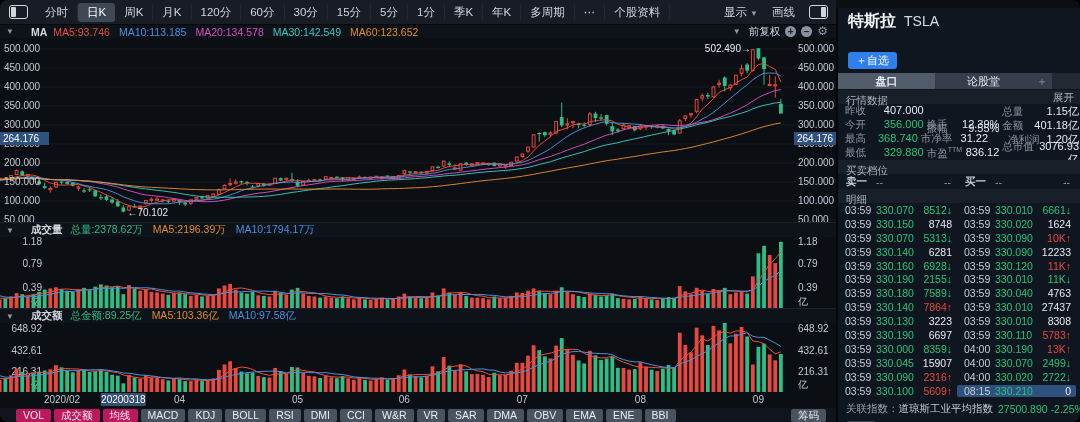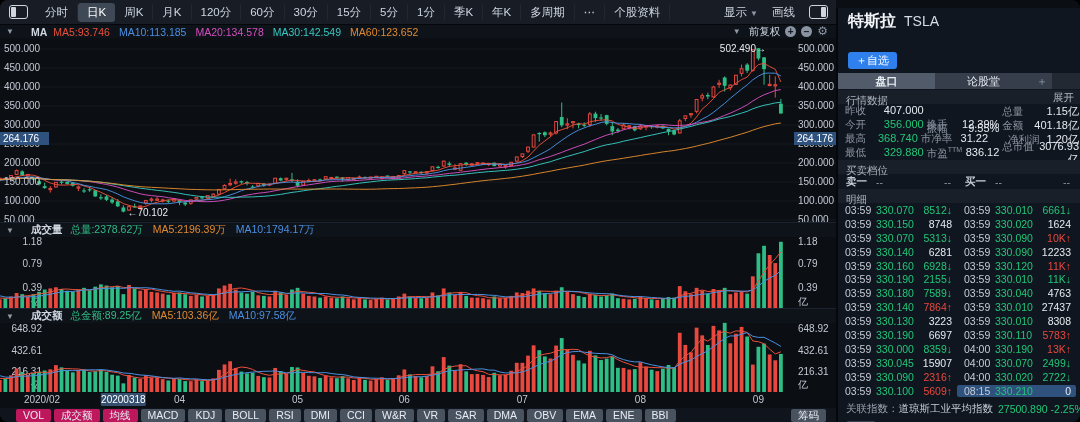--- a/index.html
+++ b/index.html
@@ -448,21 +448,21 @@
       <div class="lbl" style="left: 4px; top: 157px;">200.000</div>
       <div class="lbl" style="left: 798px; top: 157px;">200.000</div>
       <div class="lbl" style="left: 4px; top: 176px;">150.000</div>
       <div class="lbl" style="left: 798px; top: 176px;">150.000</div>
       <div class="lbl" style="left: 4px; top: 195px;">100.000</div>
       <div class="lbl" style="left: 798px; top: 195px;">100.000</div>
       <div class="lbl" style="left: 4px; top: 214px;">50.000</div>
       <div class="lbl" style="left: 798px; top: 214px;">50.000</div>
       <div class="tagl" style="left: 0px; top: 131.613px; width: 43px;">264.176</div>
       <div class="tagl" style="left: 794px; top: 131.613px;">264.176</div>
-      <div class="anno" style="right: 314px; top: 43.0538px;">502.490→</div>
+      <div class="anno" style="right: 329px; top: 43.0538px;">502.490→</div>
       <div class="anno" style="left: 127.46px; top: 207.362px;">←70.102</div>
       <div class="lbl" style="left: 14px; top: 236.032px; text-align: right; width: 28px;">1.18</div>
       <div class="lbl" style="left: 798px; top: 236.032px;">1.18</div>
       <div class="lbl" style="left: 14px; top: 258.496px; text-align: right; width: 28px;">0.79</div>
       <div class="lbl" style="left: 798px; top: 258.496px;">0.79</div>
       <div class="lbl" style="left: 14px; top: 281.536px; text-align: right; width: 28px;">0.39</div>
       <div class="lbl" style="left: 798px; top: 281.536px;">0.39</div>
       <div class="lbl" style="left: 31px; top: 296px;">亿</div>
       <div class="lbl" style="left: 798px; top: 296px;">亿</div>
       <div class="lbl" style="left: 8px; top: 322.978px; text-align: right; width: 34px;">648.92</div>
@@ -795,21 +795,21 @@
       <rect x="756.52" y="24.784750000000003" width="3.8" height="45.21525" fill="#2ebd85"></rect>
       <rect x="762.14" y="21.627447999999994" width="3.8" height="48.372552000000006" fill="#2ebd85"></rect>
       <rect x="767.76" y="32.481112" width="3.8" height="37.518888" fill="#e8483e"></rect>
       <rect x="773.38" y="38.268664" width="3.8" height="31.731336" fill="#e8483e"></rect>
       <rect x="779" y="31.949901700000005" width="3.8" height="38.050098299999995" fill="#2ebd85"></rect>
       <polyline points="-62.1,48.1 -56.5,40.4 -50.9,41.0 -45.2,43.6 -39.6,45.5 -34.0,46.8 -28.4,51.0 -22.8,53.8 -17.1,54.3 -11.5,54.9 -5.9,55.5 -0.3,56.4 5.3,56.5 11.0,56.3 16.6,54.4 22.2,52.8 27.8,51.8 33.4,50.8 39.1,50.1 44.7,50.5 50.3,50.0 55.9,48.0 61.5,46.8 67.2,46.5 72.8,46.9 78.4,47.0 84.0,47.9 89.6,48.9 95.3,49.1 100.9,48.5 106.5,48.9 112.1,49.9 117.7,50.6 123.4,53.0 129.0,54.1 134.6,55.2 140.2,56.1 145.8,56.0 151.5,54.8 157.1,55.4 162.7,55.7 168.3,56.0 173.9,56.6 179.6,56.9 185.2,57.6 190.8,58.0 196.4,57.8 202.0,58.4 207.7,58.5 213.3,58.0 218.9,55.8 224.5,52.8 230.1,48.8 235.8,46.4 241.4,45.0 247.0,45.7 252.6,47.4 258.2,50.3 263.9,52.2 269.5,53.3 275.1,52.3 280.7,51.9 286.3,51.5 292.0,49.4 297.6,47.4 303.2,48.4 308.8,49.4 314.4,49.9 320.1,52.1 325.7,53.7 331.3,54.6 336.9,55.1 342.5,55.1 348.2,55.1 353.8,56.0 359.4,56.0 365.0,56.3 370.6,57.2 376.3,57.3 381.9,56.8 387.5,57.2 393.1,56.9 398.7,55.8 404.4,53.9 410.0,53.4 415.6,52.6 421.2,52.5 426.8,52.6 432.5,52.0 438.1,51.4 443.7,47.6 449.3,45.3 454.9,44.1 460.6,43.7 466.2,43.8 471.8,47.2 477.4,48.8 483.0,49.7 488.7,52.3 494.3,52.6 499.9,52.8 505.5,52.9 511.1,52.1 516.8,49.2 522.4,47.2 528.0,43.3 533.6,37.5 539.2,33.4 544.9,32.1 550.5,31.2 556.1,29.2 561.7,27.7 567.3,27.6 573.0,27.3 578.6,27.7 584.2,31.3 589.8,33.8 595.4,35.0 601.1,36.0 606.7,35.6 612.3,34.3 617.9,37.7 623.5,40.2 629.2,42.1 634.8,44.2 640.4,45.3 646.0,45.1 651.6,45.4 657.3,45.7 662.9,45.7 668.5,46.2 674.1,46.3 679.7,38.9 685.4,33.7 691.0,30.4 696.6,23.0 702.2,16.6 707.8,19.1 713.5,15.2 719.1,10.9 724.7,9.6 730.3,11.2 735.9,8.9 741.6,9.1 747.2,10.4 752.8,19.0 758.4,19.7 764.0,21.7 769.7,27.2 775.3,31.9 780.9,29.8" fill="none" stroke="#e8503a" stroke-width="1"></polyline>
       <polyline points="-62.1,48.1 -56.5,40.4 -50.9,41.0 -45.2,43.6 -39.6,45.5 -34.0,47.0 -28.4,48.0 -22.8,49.0 -17.1,49.5 -11.5,50.2 -5.9,51.2 -0.3,53.7 5.3,55.1 11.0,55.3 16.6,54.6 22.2,54.2 27.8,54.1 33.4,53.6 39.1,53.2 44.7,52.4 50.3,51.4 55.9,49.9 61.5,48.8 67.2,48.3 72.8,48.7 78.4,48.5 84.0,48.0 89.6,47.8 95.3,47.8 100.9,47.7 106.5,48.0 112.1,48.9 117.7,49.7 123.4,51.0 129.0,51.3 134.6,52.1 140.2,53.0 145.8,53.3 151.5,53.9 157.1,54.7 162.7,55.5 168.3,56.0 173.9,56.3 179.6,55.9 185.2,56.5 190.8,56.8 196.4,56.9 202.0,57.5 207.7,57.7 213.3,57.8 218.9,56.9 224.5,55.3 230.1,53.6 235.8,52.5 241.4,51.5 247.0,50.7 252.6,50.1 258.2,49.6 263.9,49.3 269.5,49.2 275.1,49.0 280.7,49.7 286.3,50.9 292.0,50.8 297.6,50.4 303.2,50.3 308.8,50.6 314.4,50.7 320.1,50.8 325.7,50.6 331.3,51.5 336.9,52.2 342.5,52.5 348.2,53.6 353.8,54.9 359.4,55.3 365.0,55.7 370.6,56.1 376.3,56.2 381.9,56.4 387.5,56.6 393.1,56.6 398.7,56.5 404.4,55.6 410.0,55.1 415.6,54.9 421.2,54.7 426.8,54.2 432.5,53.0 438.1,52.4 443.7,50.1 449.3,48.9 454.9,48.4 460.6,47.9 466.2,47.6 471.8,47.4 477.4,47.0 483.0,46.9 488.7,48.0 494.3,48.2 499.9,50.0 505.5,50.9 511.1,50.9 516.8,50.8 522.4,49.9 528.0,48.0 533.6,45.2 539.2,42.7 544.9,40.7 550.5,39.2 556.1,36.3 561.7,32.6 567.3,30.5 573.0,29.7 578.6,29.4 584.2,30.2 589.8,30.8 595.4,31.3 601.1,31.6 606.7,31.7 612.3,32.8 617.9,35.7 623.5,37.6 629.2,39.1 634.8,39.9 640.4,39.8 646.0,41.4 651.6,42.8 657.3,43.9 662.9,44.9 668.5,45.8 674.1,45.7 679.7,42.2 685.4,39.7 691.0,38.1 696.6,34.6 702.2,31.5 707.8,29.0 713.5,24.5 719.1,20.6 724.7,16.3 730.3,13.9 735.9,14.0 741.6,12.2 747.2,10.6 752.8,14.3 758.4,15.4 764.0,15.3 769.7,18.2 775.3,21.1 780.9,24.4" fill="none" stroke="#4a8fe0" stroke-width="1"></polyline>
     </svg>
 
   <div id="xaxis">
-      <div class="xl" style="left: 42px;">2020/02</div>
+      <div class="xl" style="left: 62px;">2020/02</div>
       <div class="xl hl" style="left: 123.36px;">20200318</div>
       <div class="xl" style="left: 179.56px;">04</div>
       <div class="xl" style="left: 297.58px;">05</div>
       <div class="xl" style="left: 404.36px;">06</div>
       <div class="xl" style="left: 522.38px;">07</div>
       <div class="xl" style="left: 640.4px;">08</div>
       <div class="xl" style="left: 758.42px;">09</div>
     </div>
   <div id="tabbar">
       <div class="itab sel">VOL</div>

